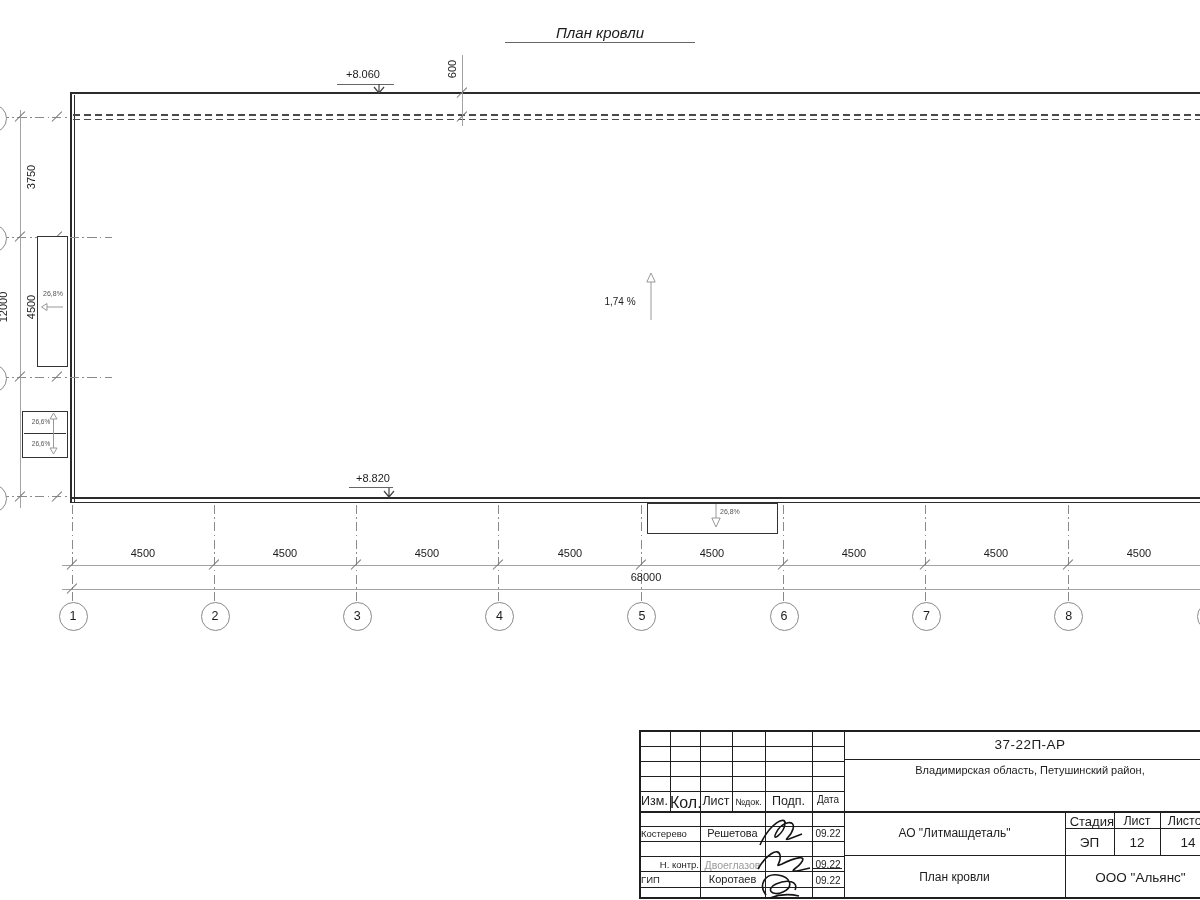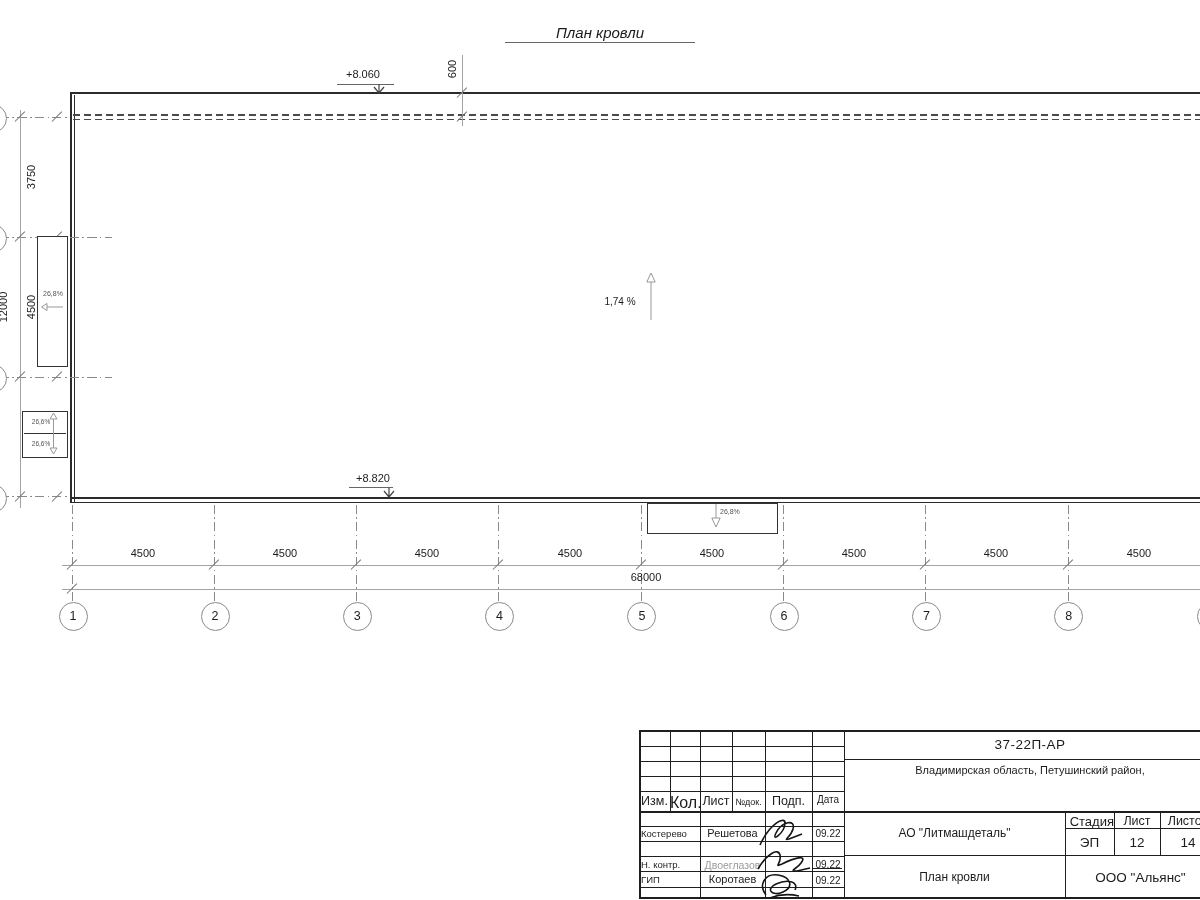--- a/index.html
+++ b/index.html
@@ -195,21 +195,21 @@
 <div class="tbt" style="left:639px;top:793.5px;width:31px;font-size:12.5px;">Изм.</div>
 <div class="tbt" style="left:670px;top:793.5px;width:30px;font-size:16px;">Кол.</div>
 <div class="tbt" style="left:700px;top:793.5px;width:32px;font-size:12.5px;">Лист</div>
 <div class="tbt" style="left:732.5px;top:796.5px;width:32px;font-size:9px;">№док.</div>
 <div class="tbt" style="left:765px;top:793.5px;width:47px;font-size:12.5px;">Подп.</div>
 <div class="tbt" style="left:812px;top:793.5px;width:32px;font-size:10px;">Дата</div>
 
 <div class="tbt" style="left:641px;top:828px;width:58px;font-size:9.5px;text-align:left;">Костерево</div>
 <div class="tbt" style="left:700px;top:827px;width:65px;font-size:11px;">Решетова</div>
 <div class="tbt" style="left:812px;top:828px;width:32px;font-size:10px;">09.22</div>
-<div class="tbt" style="left:641px;top:859px;width:58px;font-size:9.5px;text-align:left;">Н. контр.</div>
+<div class="tbt" style="left:641px;top:859px;width:58px;font-size:9.5px;text-align:right;">Н. контр.</div>
 <div class="tbt" style="left:700px;top:858.5px;width:65px;font-size:10.5px;color:#9a9a9a;">Двоеглазов</div>
 <div class="tbt" style="left:812px;top:859px;width:32px;font-size:10px;">09.22</div>
 <div class="tbt" style="left:641px;top:874px;width:58px;font-size:9.5px;text-align:left;">ГИП</div>
 <div class="tbt" style="left:700px;top:873px;width:65px;font-size:11px;">Коротаев</div>
 <div class="tbt" style="left:812px;top:874.5px;width:32px;font-size:10px;">09.22</div>
 
 <svg class="abs" style="left:750px;top:813px;" width="72" height="86">
   <path d="M10 32 C 20 10, 36 2, 35 11 C 34 20, 21 30, 26 20 C 32 8, 46 6, 43 16 C 41 24, 32 28, 39 26 L 52 21" fill="none" stroke="#151515" stroke-width="1.6"></path>
   <path d="M8 56 C 16 42, 28 34, 30 42 C 32 50, 23 55, 32 51 C 44 45, 58 41, 51 50 C 47 56, 38 58, 47 58 L 60 55" fill="none" stroke="#151515" stroke-width="1.6"></path>
   <path d="M16 82 C 8 72, 15 60, 28 62 C 41 64, 44 74, 33 79 C 22 84, 15 76, 26 71 C 37 66, 49 68, 45 77 M20 85 C 30 81, 40 81, 49 83" fill="none" stroke="#151515" stroke-width="1.6"></path>

